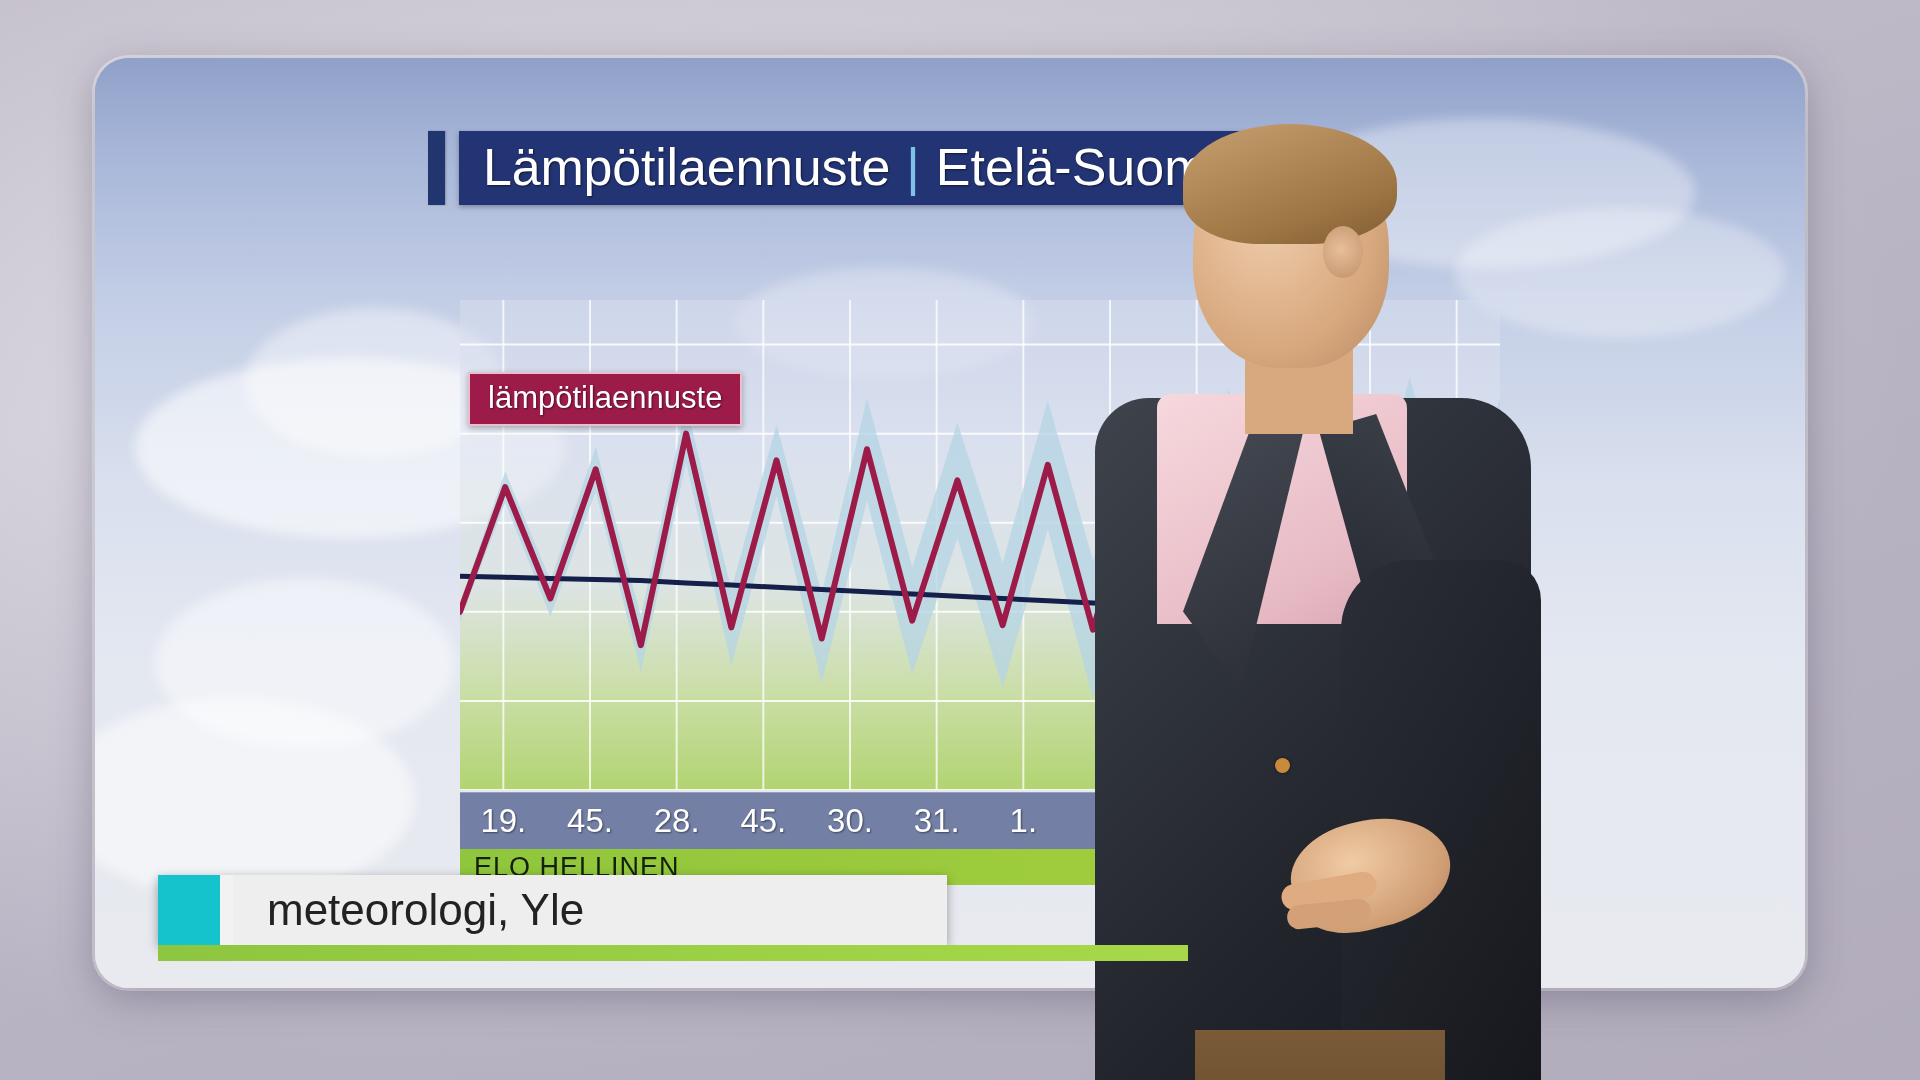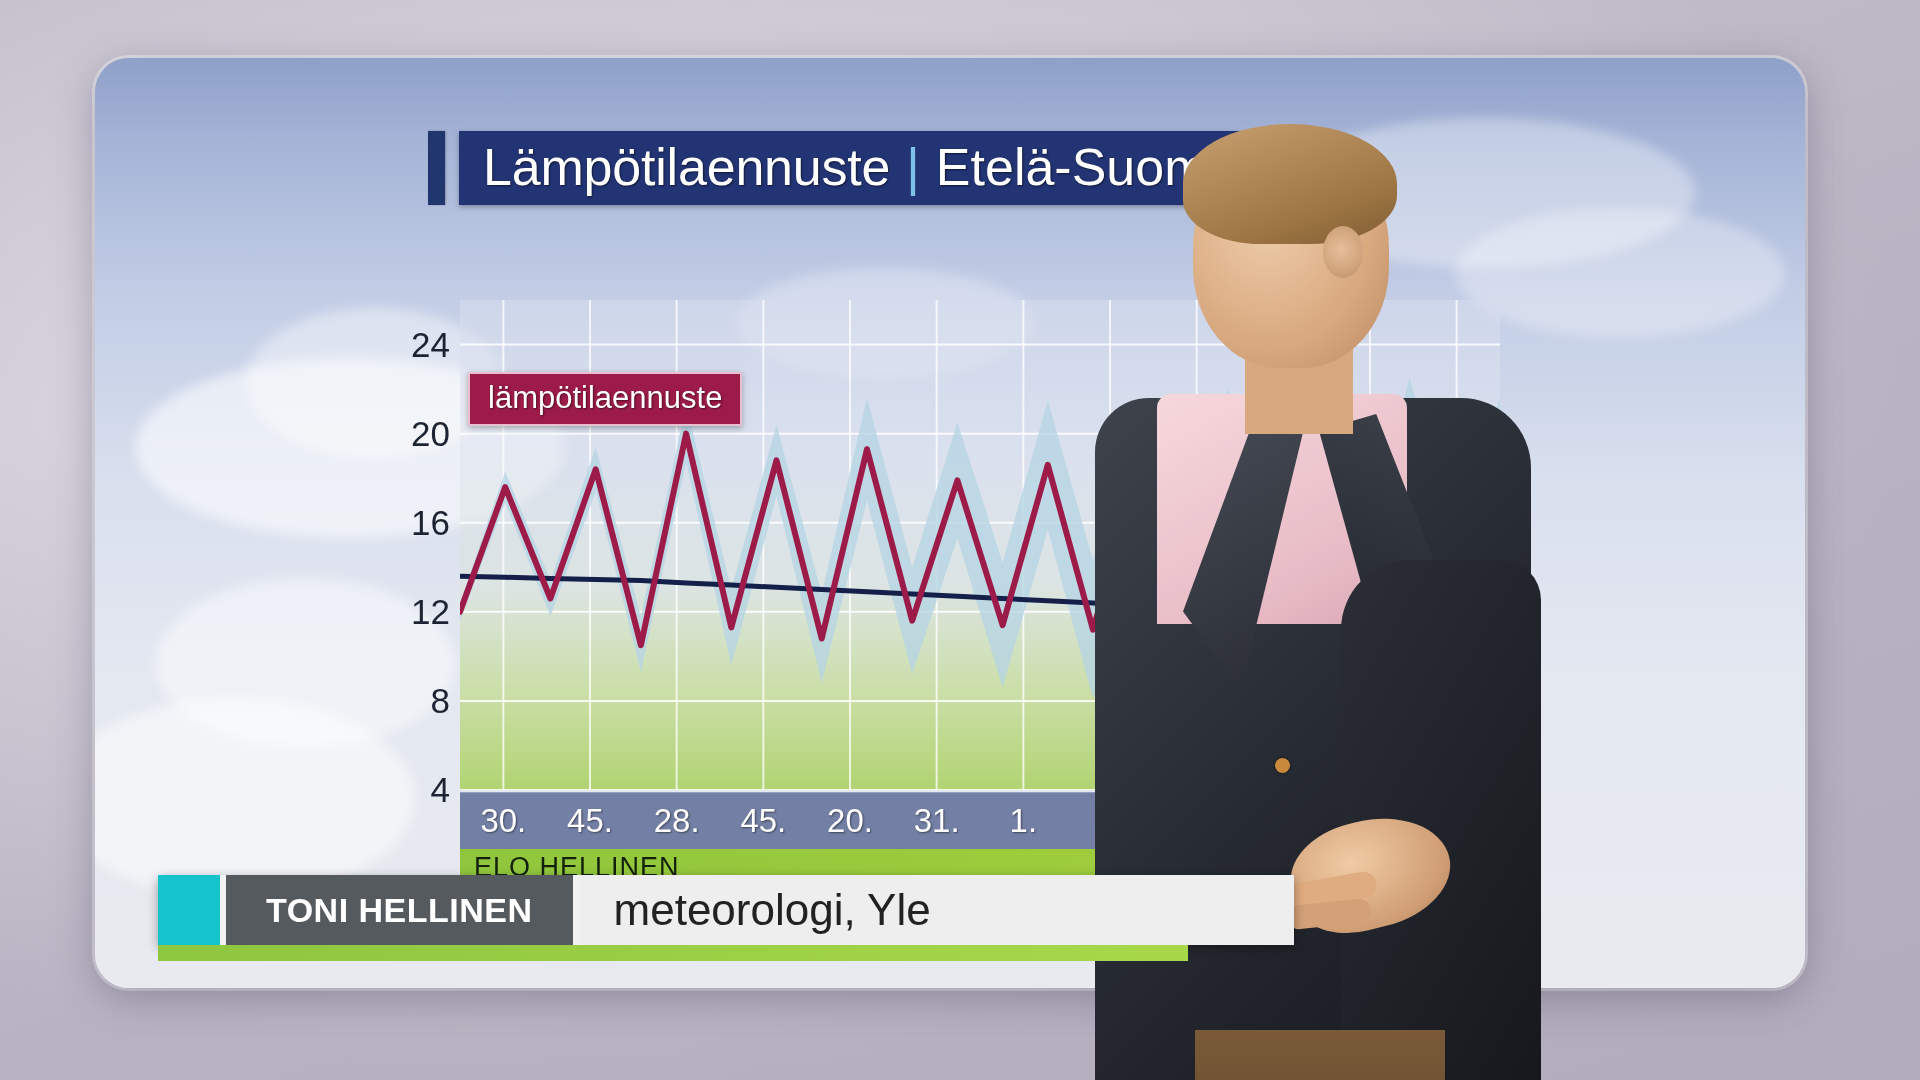--- a/index.html
+++ b/index.html
@@ -150,28 +150,20 @@
       <div id="hdr-bar">
         <span id="hdr-title">Lämpötilaennuste</span>
         <span id="hdr-sep">|</span>
         <span id="hdr-region">Etelä-Suomi</span>
       </div>
     </div>
   </div>
 
   <div id="chart-wrap">
 
-    <div id="ycol">
-        <div class="ylabel" style="top: 44.5455px;">24</div>
-        <div class="ylabel" style="top: 133.636px;">20</div>
-        <div class="ylabel" style="top: 222.727px;">16</div>
-        <div class="ylabel" style="top: 311.818px;">12</div>
-        <div class="ylabel" style="top: 400.909px;">8</div>
-        <div class="ylabel" style="top: 490px;">4</div>
-      </div>
 
     <div id="plot">
       <svg id="chart-svg" width="1040" height="490" viewBox="0 0 1040 490">
         <g id="gridlines">
             <line x1="0" x2="1040" y1="44.54545454545456" y2="44.54545454545456" stroke="rgba(255,255,255,0.85)" stroke-width="2"></line>
             <line x1="0" x2="1040" y1="133.63636363636363" y2="133.63636363636363" stroke="rgba(255,255,255,0.85)" stroke-width="2"></line>
             <line x1="0" x2="1040" y1="222.72727272727275" y2="222.72727272727275" stroke="rgba(255,255,255,0.85)" stroke-width="2"></line>
             <line x1="0" x2="1040" y1="311.8181818181818" y2="311.8181818181818" stroke="rgba(255,255,255,0.85)" stroke-width="2"></line>
             <line x1="0" x2="1040" y1="400.9090909090909" y2="400.9090909090909" stroke="rgba(255,255,255,0.85)" stroke-width="2"></line>
             <line x1="0" x2="1040" y1="490" y2="490" stroke="rgba(255,255,255,0.85)" stroke-width="2"></line>
@@ -188,25 +180,25 @@
             <line x1="910.0000000000001" x2="910.0000000000001" y1="0" y2="490" stroke="rgba(255,255,255,0.75)" stroke-width="2"></line>
             <line x1="996.6666666666666" x2="996.6666666666666" y1="0" y2="490" stroke="rgba(255,255,255,0.75)" stroke-width="2"></line>
           </g>
         <path id="band-path" fill="#b6d5e4" fill-opacity="0.78" stroke="none" d="M0.0 302.9 L45.2 171.5 L90.4 280.6 L135.7 147.0 L180.9 316.3 L226.1 104.7 L271.3 289.5 L316.5 124.7 L361.7 294.0 L407.0 98.0 L452.2 267.3 L497.4 122.5 L542.6 262.8 L587.8 100.2 L633.0 260.6 L678.3 104.7 L723.5 258.4 L768.7 89.1 L813.9 251.7 L859.1 104.7 L904.3 240.5 L949.6 78.0 L994.8 231.6 L1040.0 98.0 L1040.0 276.2 L994.8 400.9 L949.6 247.2 L904.3 409.8 L859.1 265.0 L813.9 412.0 L768.7 240.5 L723.5 409.8 L678.3 242.8 L633.0 398.7 L587.8 229.4 L542.6 387.5 L497.4 238.3 L452.2 374.2 L407.0 200.5 L361.7 383.1 L316.5 196.0 L271.3 365.3 L226.1 162.6 L180.9 372.0 L135.7 191.5 L90.4 316.3 L45.2 202.7 L0.0 320.7 Z"></path>
         <path id="avg-path" fill="none" stroke="#141f4a" stroke-width="5" stroke-linejoin="round" d="M0.0 276.2 L45.2 277.3 L90.4 278.4 L135.7 279.5 L180.9 280.6 L226.1 282.9 L271.3 285.1 L316.5 287.3 L361.7 289.5 L407.0 291.8 L452.2 294.0 L497.4 296.2 L542.6 298.5 L587.8 300.7 L633.0 302.9 L678.3 305.1 L723.5 307.4 L768.7 308.5 L813.9 309.6 L859.1 311.8 L904.3 312.9 L949.6 314.0 L994.8 315.2 L1040.0 316.3"></path>
         <path id="fc-path" fill="none" stroke="#9c1b49" stroke-width="6" stroke-linejoin="round" stroke-linecap="round" d="M0.0 311.8 L45.2 187.1 L90.4 298.5 L135.7 169.3 L180.9 345.2 L226.1 133.6 L271.3 327.4 L316.5 160.4 L361.7 338.5 L407.0 149.2 L452.2 320.7 L497.4 180.4 L542.6 325.2 L587.8 164.8 L633.0 329.6 L678.3 173.7 L723.5 334.1 L768.7 164.8 L813.9 331.9 L859.1 184.9 L904.3 325.2 L949.6 162.6 L994.8 316.3 L1040.0 187.1"></path>
       </svg>
     </div>
 
     <div id="xband">
-        <div class="xtick">30.</div>
+        <div class="xtick">19.</div>
         <div class="xtick">45.</div>
         <div class="xtick">28.</div>
         <div class="xtick">45.</div>
-        <div class="xtick">20.</div>
+        <div class="xtick">30.</div>
         <div class="xtick">31.</div>
         <div class="xtick">1.</div>
         <div class="xtick">2.</div>
         <div class="xtick">3.</div>
         <div class="xtick">4.</div>
         <div class="xtick">5.</div>
         <div class="xtick">6.</div>
       </div>
 
     <div id="monthband">
@@ -235,23 +227,20 @@
     <div class="pz" id="p-arm"></div>
     <div class="pz" id="p-hand"></div>
     <div class="pz" id="p-finger1"></div>
     <div class="pz" id="p-finger2"></div>
     <div class="pz" id="p-pants"></div>
   </div>
 
   <div id="lower3">
     <div id="l3-cyan"></div>
     <div id="l3-gap1"></div>
-    <div id="l3-name">
-      <span>TONI HELLINEN</span>
-    </div>
     <div id="l3-gap2"></div>
     <div id="l3-role">
       <span>meteorologi, Yle</span>
     </div>
   </div>
   <div id="l3-green"></div>
 
 </div>
 
 </body></html>

